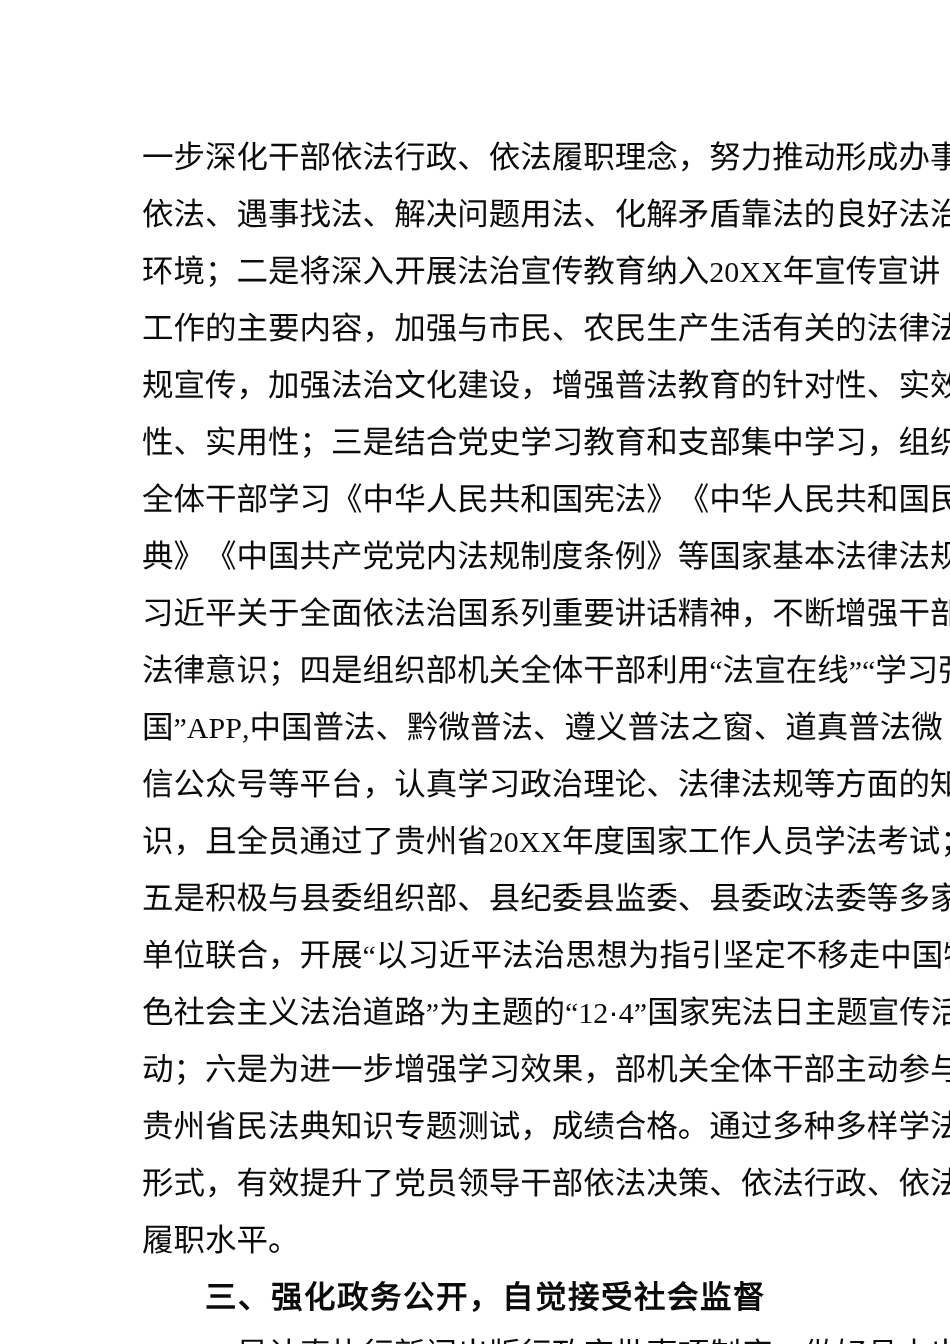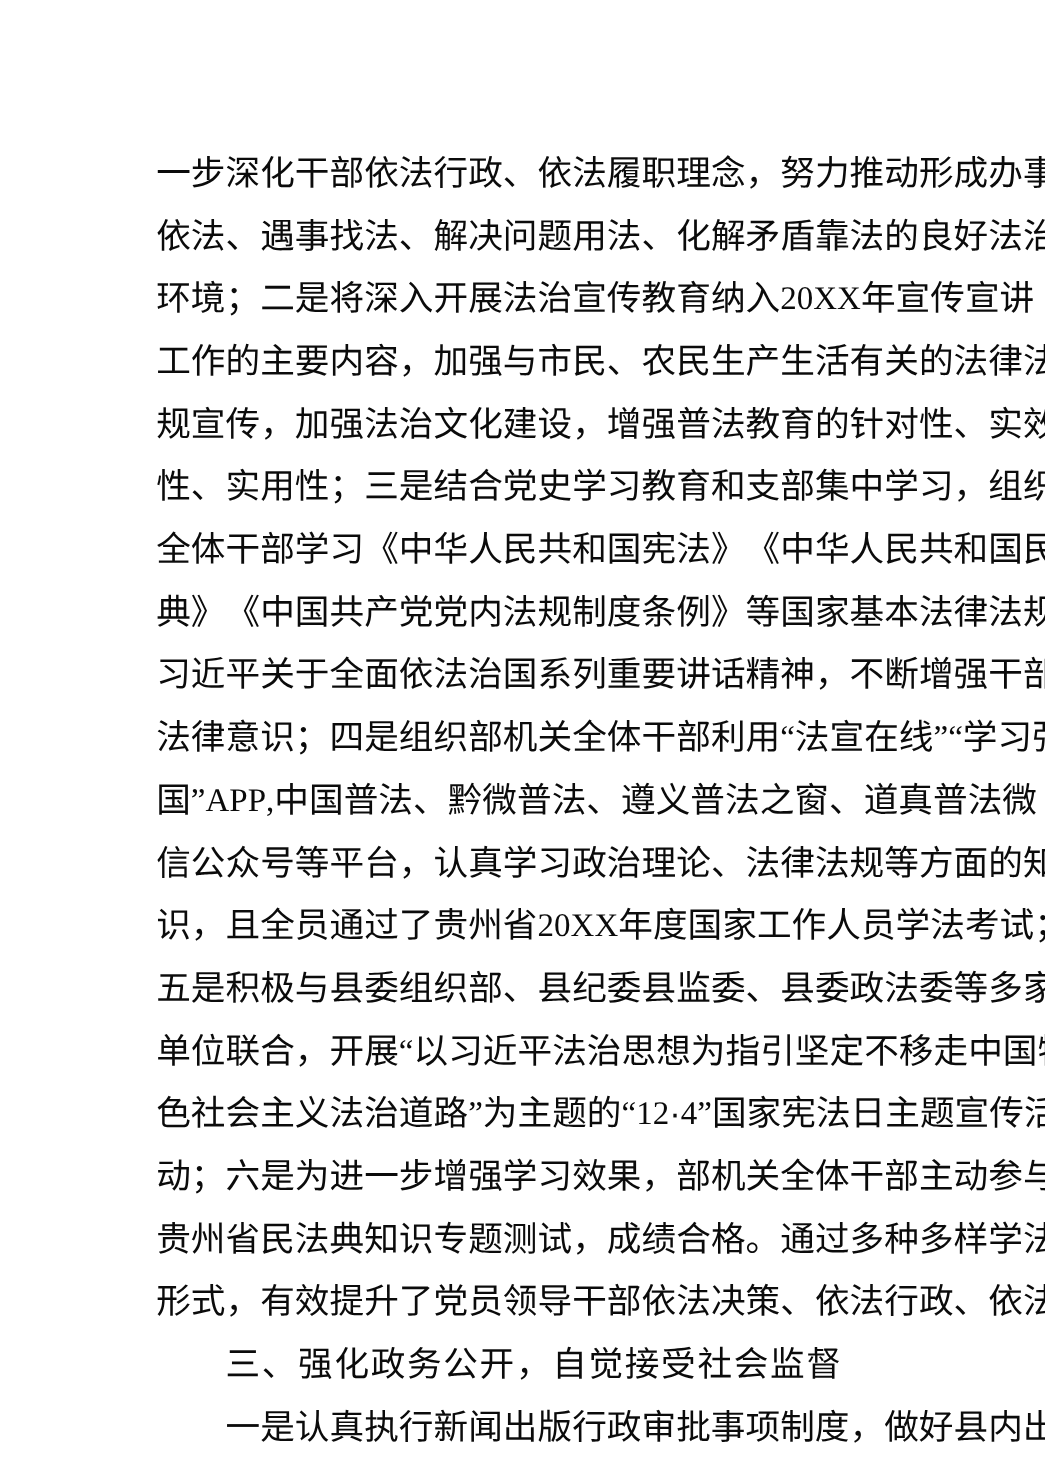--- a/index.html
+++ b/index.html
@@ -62,20 +62,21 @@
   }
 
   
   .indent {
     padding-left: 63px;
   }
 
   
   .heading {
     letter-spacing: 1.5px;
+    font-weight: bold;
   }
 </style>
 </head>
 <body>
 
 <div id="page">
   <div id="text-column">
       <div class="line just">
         <span class="cjk">一</span>
         <span class="cjk">步</span>
@@ -618,20 +619,21 @@
         <span class="cjk">策</span>
         <span class="cjk">、</span>
         <span class="cjk">依</span>
         <span class="cjk">法</span>
         <span class="cjk">行</span>
         <span class="cjk">政</span>
         <span class="cjk">、</span>
         <span class="cjk">依</span>
         <span class="cjk">法</span>
       </div>
+      <div class="line"><span class="cjk">履职水平。</span></div>
       <div class="line indent heading"><span class="cjk">三、强化政务公开，自觉接受社会监督</span></div>
       <div class="line indent just">
         <span class="cjk">一</span>
         <span class="cjk">是</span>
         <span class="cjk">认</span>
         <span class="cjk">真</span>
         <span class="cjk">执</span>
         <span class="cjk">行</span>
         <span class="cjk">新</span>
         <span class="cjk">闻</span>

